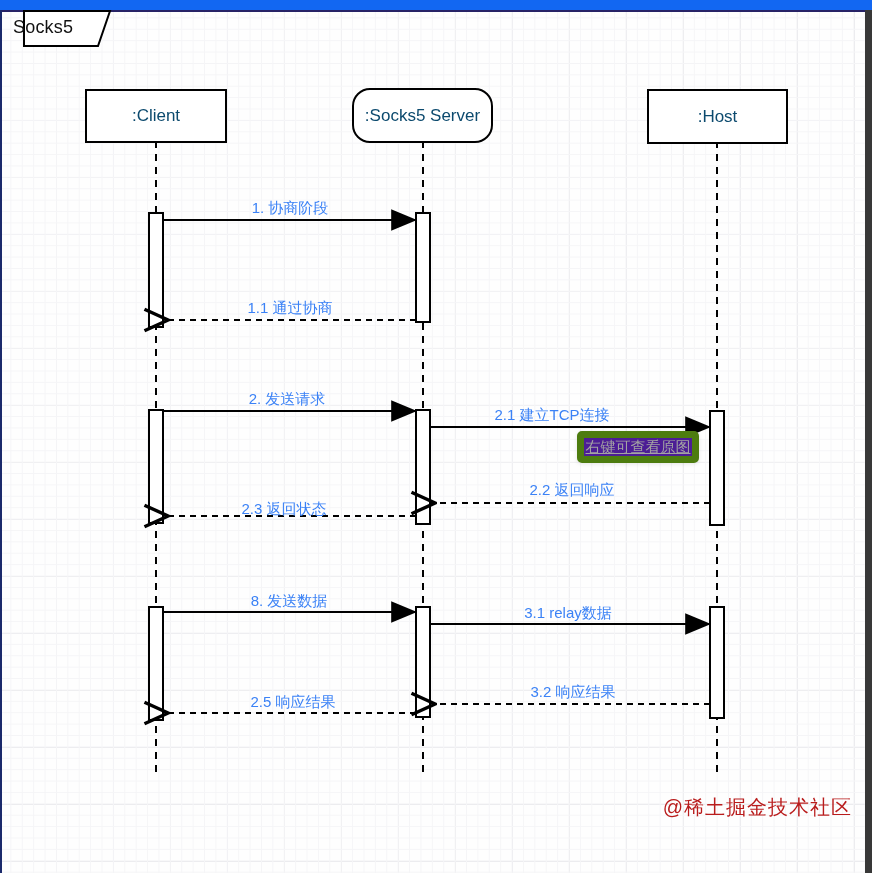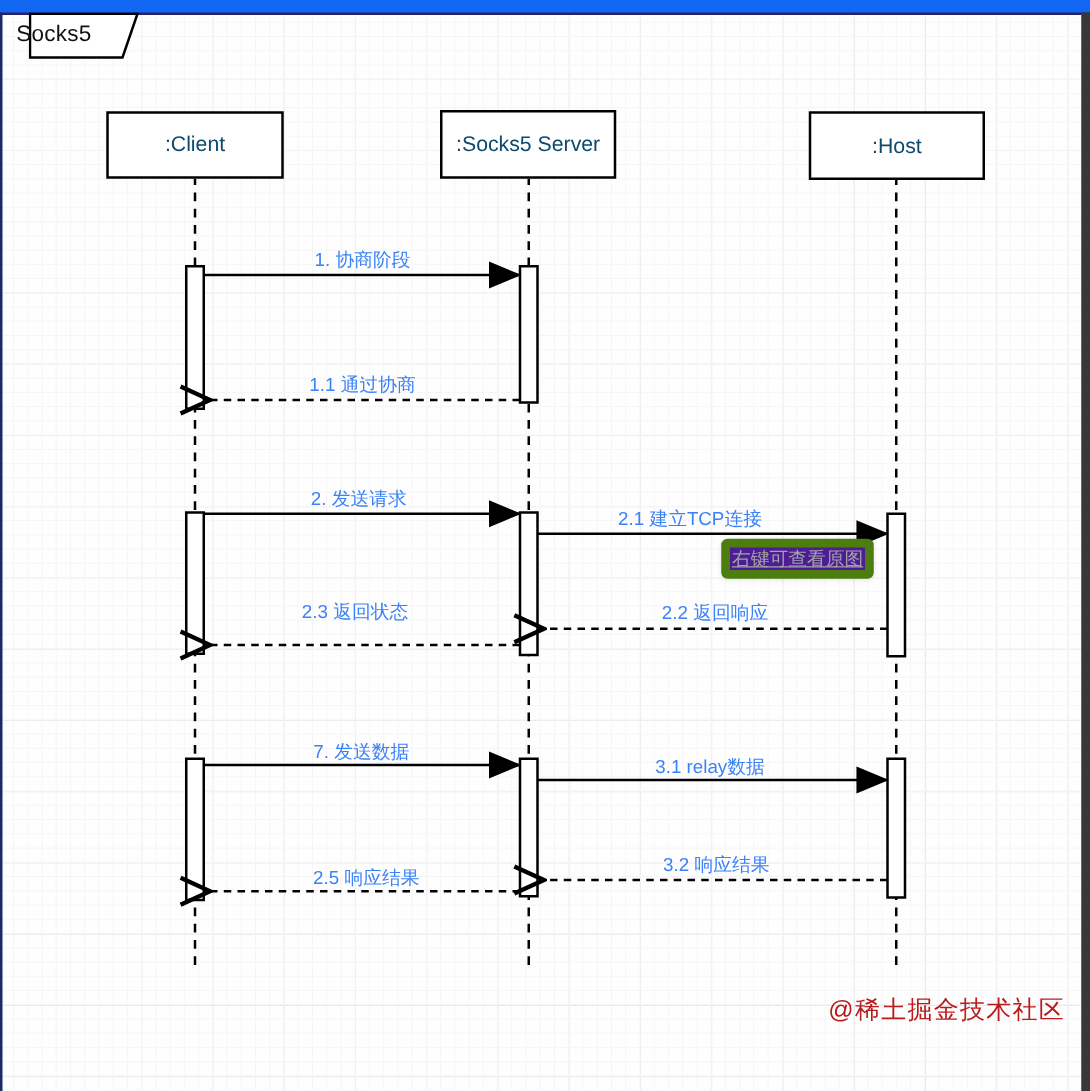--- a/index.html
+++ b/index.html
@@ -54,33 +54,33 @@
     z-index:5;pointer-events:none;
   }
   
   .actor{
     position:absolute;
     background:#fff;border:2px solid #000;
     display:flex;align-items:center;justify-content:center;
     font-size:17px;color:#0c4a6e;z-index:6;
   }
   .actor.client{left:85px;top:89px;width:138px;height:50px;}
-  .actor.server{left:352px;top:88px;width:137px;height:51px;}
+  .actor.server{left:352px;top:88px;width:137px;height:51px;border-radius:18px;}
   .actor.host{left:647px;top:89px;width:137px;height:51px;}
   
   .msg-label{
     position:absolute;transform:translateX(-50%);
     font-size:15px;color:#3b82f6;white-space:nowrap;z-index:8;
   }
   .m1{left:290px;top:199px;}
   .m1r{left:290px;top:299px;}
   .m2{left:287px;top:390px;}
   .m21{left:552px;top:406px;}
   .m22{left:572px;top:481px;text-align:right;}
-  .m23{left:284px;top:480px;}
+  .m23{left:284px;top:500px;}
   .m3{left:289px;top:592px;}
   .m31{left:568px;top:604px;}
   .m32{left:573px;top:683px;}
   .m33{left:293px;top:693px;}
   
   .tooltip{
     position:absolute;left:577px;top:431px;
     width:122px;height:32px;box-sizing:border-box;
     background:#4c1d95;border:7px solid #4d7c0f;border-radius:5px;
     box-shadow:0 1px 4px rgba(0,0,0,.10);
@@ -142,21 +142,21 @@
   <div class="actor client">:Client</div>
   <div class="actor server">:Socks5 Server</div>
   <div class="actor host">:Host</div>
 
   <div class="msg-label m1">1. 协商阶段</div>
   <div class="msg-label m1r">1.1 通过协商</div>
   <div class="msg-label m2">2. 发送请求</div>
   <div class="msg-label m21">2.1 建立TCP连接</div>
   <div class="msg-label m22">2.2 返回响应</div>
   <div class="msg-label m23">2.3 返回状态</div>
-  <div class="msg-label m3">7. 发送数据</div>
+  <div class="msg-label m3">8. 发送数据</div>
   <div class="msg-label m31">3.1 relay数据</div>
   <div class="msg-label m32">3.2 响应结果</div>
   <div class="msg-label m33">2.5 响应结果</div>
 
   <div class="tooltip">右键可查看原图</div>
 
   <div class="watermark">@稀土掘金技术社区</div>
 
   <div class="top-bar"></div>
   <div class="left-edge"></div>

